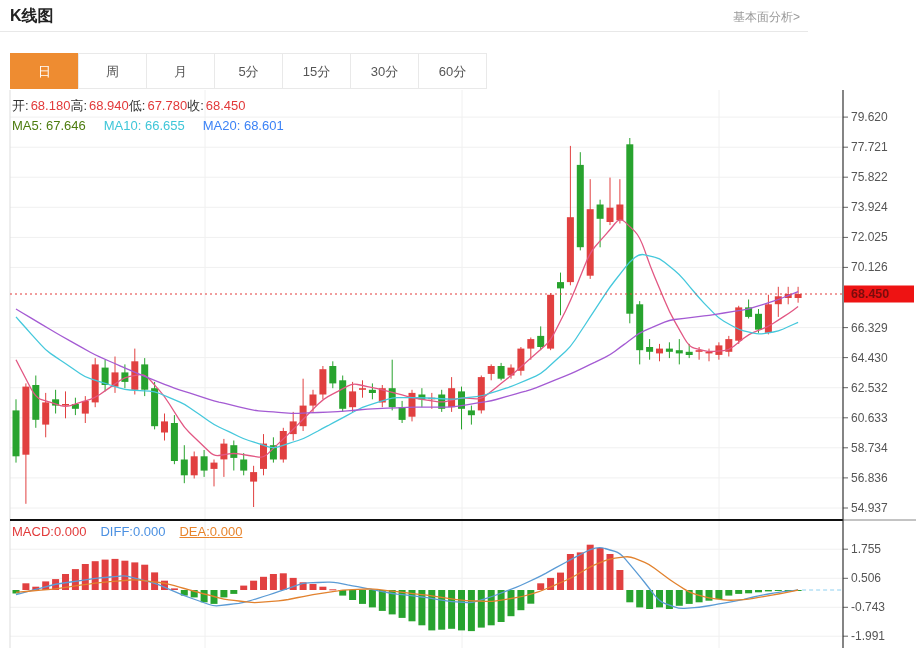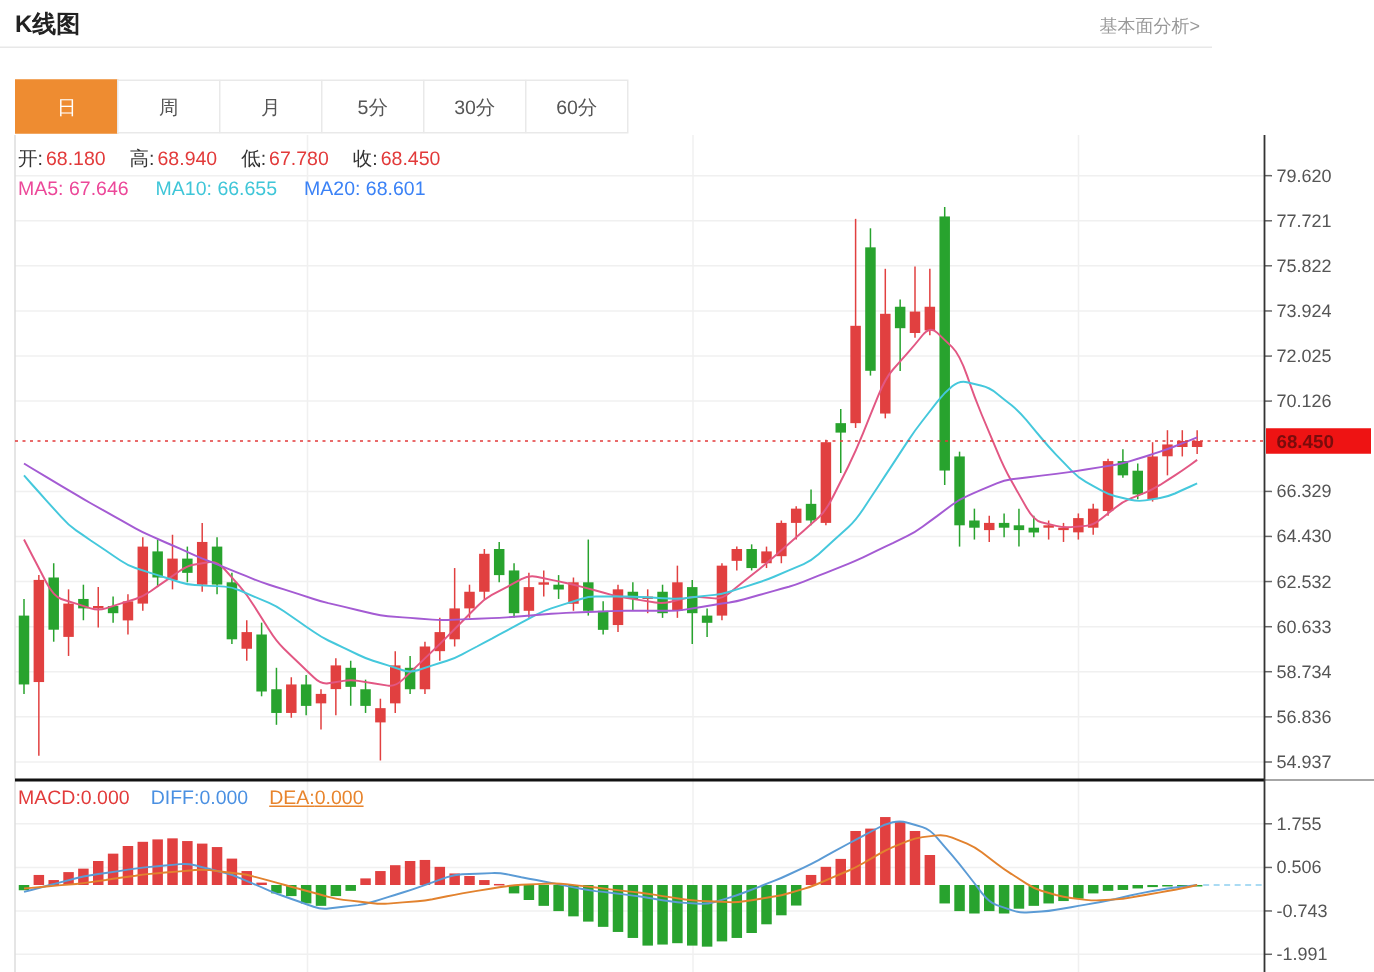--- a/index.html
+++ b/index.html
@@ -7,24 +7,24 @@
         font-family:"Liberation Sans","DejaVu Sans",sans-serif;}
   .hdr{position:absolute;top:0;left:0;width:808px;height:31px;border-bottom:1px solid #e8e8e8;background:#fff;}
   .hdr .title{position:absolute;left:10px;top:6px;font-size:16px;font-weight:bold;color:#222;}
   .hdr .flink{position:absolute;right:8px;top:9px;font-size:12px;color:#999;text-decoration:none;cursor:pointer;}
   .tabs{position:absolute;top:53px;left:10px;display:flex;}
   .tab{width:69px;height:36px;line-height:36px;text-align:center;font-size:13px;color:#555;
        border:1px solid #e9e9e9;margin-left:-1px;background:#fff;cursor:pointer;box-sizing:border-box;}
   .tab:first-child{margin-left:0;}
   .tab.active{background:#ee8c31;border-color:#ee8c31;color:#fff;}
   .overlay{position:absolute;font-size:13px;white-space:nowrap;pointer-events:none;}
-  .ohlc{top:97px;left:12px;display:flex;gap:16px;}
+  .ohlc{top:97px;left:12px;display:flex;}
   .ohlc .lb{color:#333;} .ohlc .vl{color:#e23a3a;margin-left:2px;}
   .mas{top:118px;left:12px;display:flex;gap:18px;}
-  .ma5{color:#ec4899;} .ma10{color:#3fc6d8;} .ma20{color:#3b82f6;text-align:center;}
+  .ma5{color:#4d7c0f;} .ma10{color:#3fc6d8;} .ma20{color:#3b82f6;text-align:center;}
   .macdrow{top:524px;left:12px;display:flex;gap:14px;}
   .c-macd{color:#e23a3a;} .c-diff{color:#4a90e2;} .c-dea{color:#e8842c;text-decoration:underline;}
   svg{position:absolute;top:0;left:0;}
 </style>
 </head>
 <body>
 
 <div class="page">
   <svg id="chart-svg" width="916" height="648">
       <line x1="205" y1="90" x2="205" y2="648" stroke="#f0f0f0" stroke-width="1"></line>
@@ -339,20 +339,21 @@
   <div class="hdr">
     <span class="title">K线图</span>
     <a class="flink">基本面分析&gt;</a>
   </div>
 
   <div class="tabs">
     <div class="tab active">日</div>
     <div class="tab">周</div>
     <div class="tab">月</div>
     <div class="tab">5分</div>
+    <div class="tab">15分</div>
     <div class="tab">30分</div>
     <div class="tab">60分</div>
   </div>
 
   <div class="overlay ohlc">
     <span><span class="lb">开:</span><span class="vl">68.180</span></span>
     <span><span class="lb">高:</span><span class="vl">68.940</span></span>
     <span><span class="lb">低:</span><span class="vl">67.780</span></span>
     <span><span class="lb">收:</span><span class="vl">68.450</span></span>
   </div>

